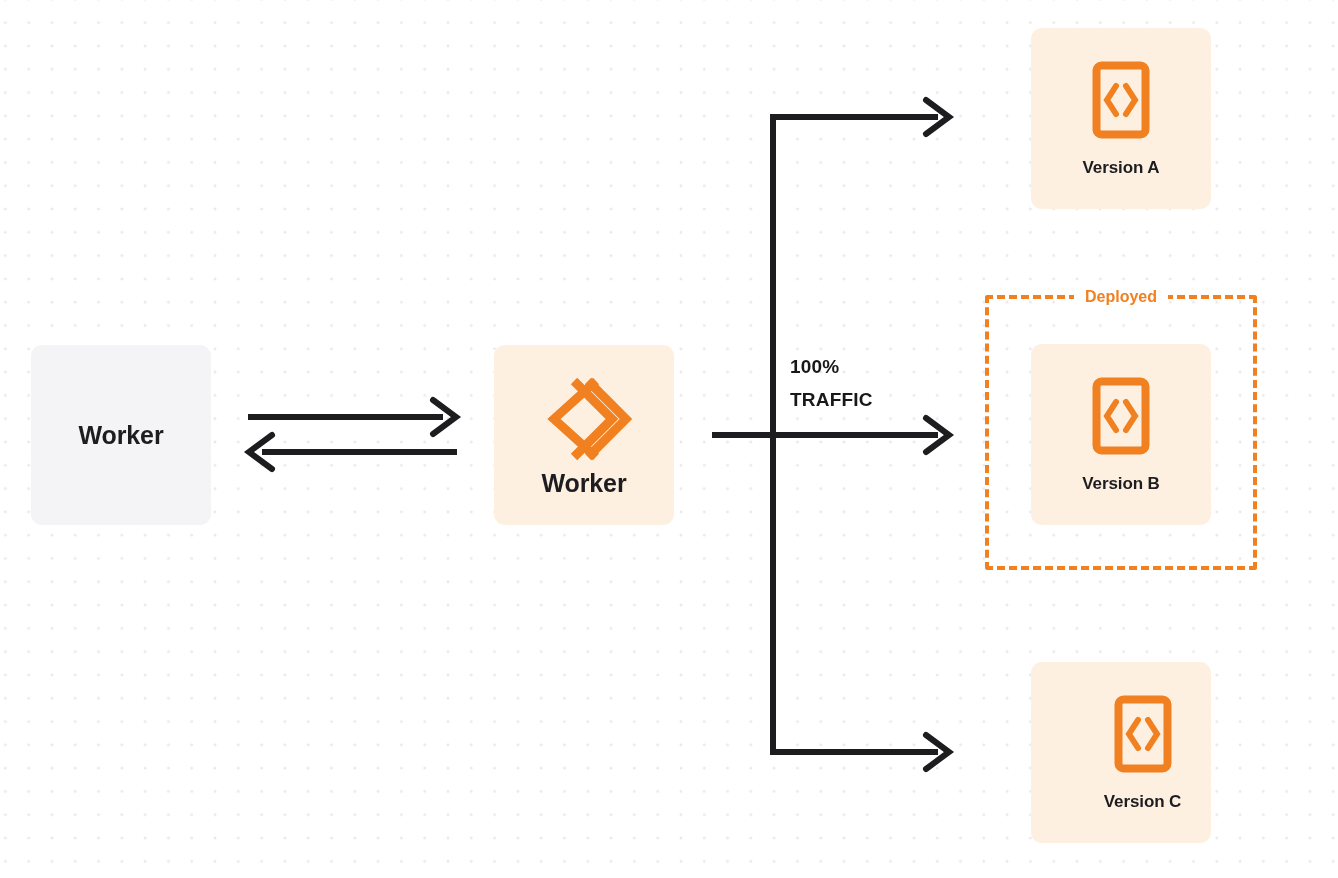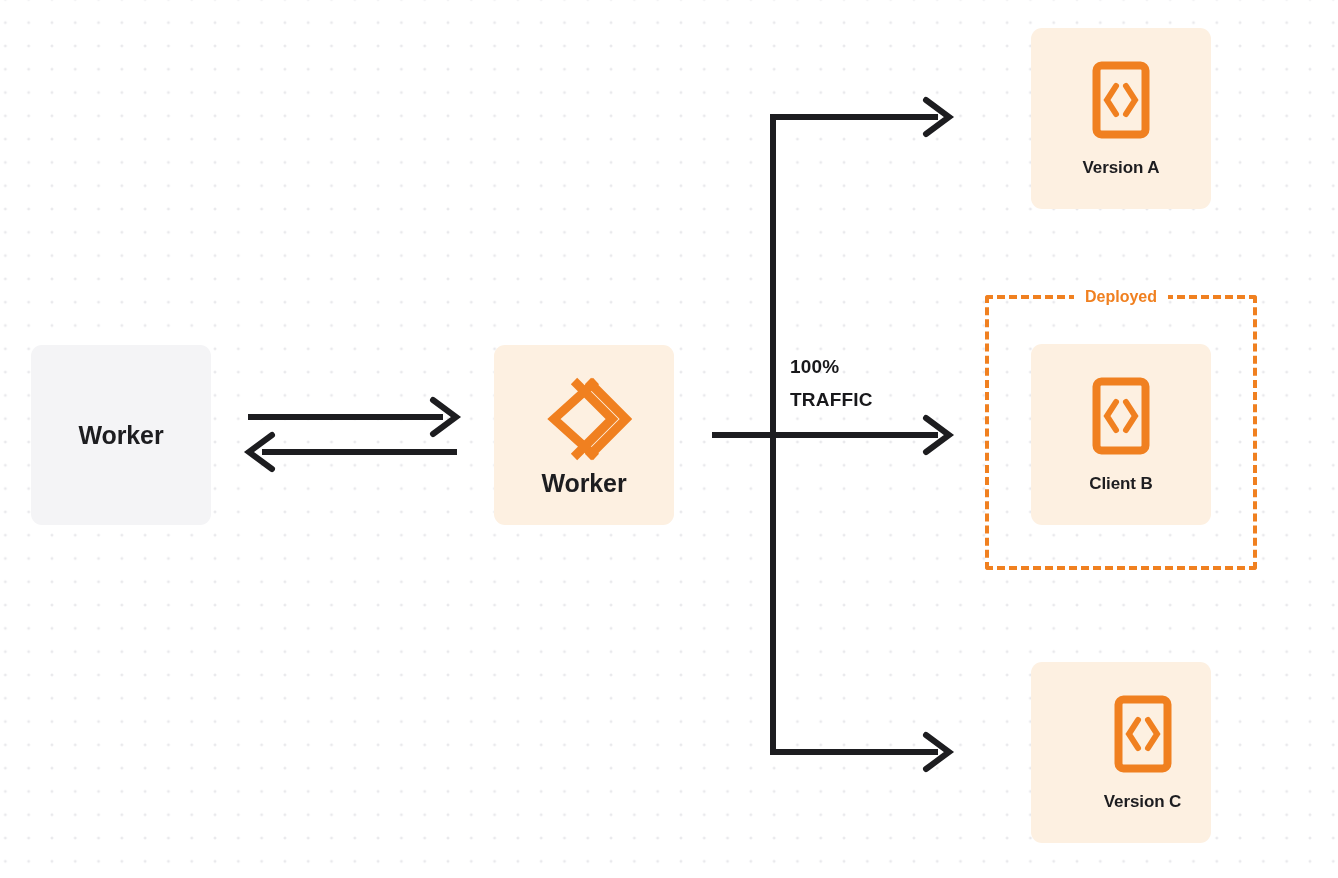--- a/index.html
+++ b/index.html
@@ -199,21 +199,21 @@
   </div>
 
   <div class="node version-node version-b">
     <span class="icon-wrap">
       <svg width="58" height="78" viewBox="0 0 58 78" aria-hidden="true">
         <rect x="4.5" y="4.5" width="49" height="69" rx="5" ry="5" fill="none" stroke="#f08020" stroke-width="8"></rect>
         <polyline points="24,25 15,39 24,53" fill="none" stroke="#f08020" stroke-width="6" stroke-linecap="round" stroke-linejoin="miter"></polyline>
         <polyline points="34,25 43,39 34,53" fill="none" stroke="#f08020" stroke-width="6" stroke-linecap="round" stroke-linejoin="miter"></polyline>
       </svg>
     </span>
-    <span class="node-label">Client B</span>
+    <span class="node-label">Version B</span>
   </div>
 
   <div class="node version-node version-c">
     <span class="icon-wrap">
       <svg width="58" height="78" viewBox="0 0 58 78" aria-hidden="true">
         <rect x="4.5" y="4.5" width="49" height="69" rx="5" ry="5" fill="none" stroke="#f08020" stroke-width="8"></rect>
         <polyline points="24,25 15,39 24,53" fill="none" stroke="#f08020" stroke-width="6" stroke-linecap="round" stroke-linejoin="miter"></polyline>
         <polyline points="34,25 43,39 34,53" fill="none" stroke="#f08020" stroke-width="6" stroke-linecap="round" stroke-linejoin="miter"></polyline>
       </svg>
     </span>

